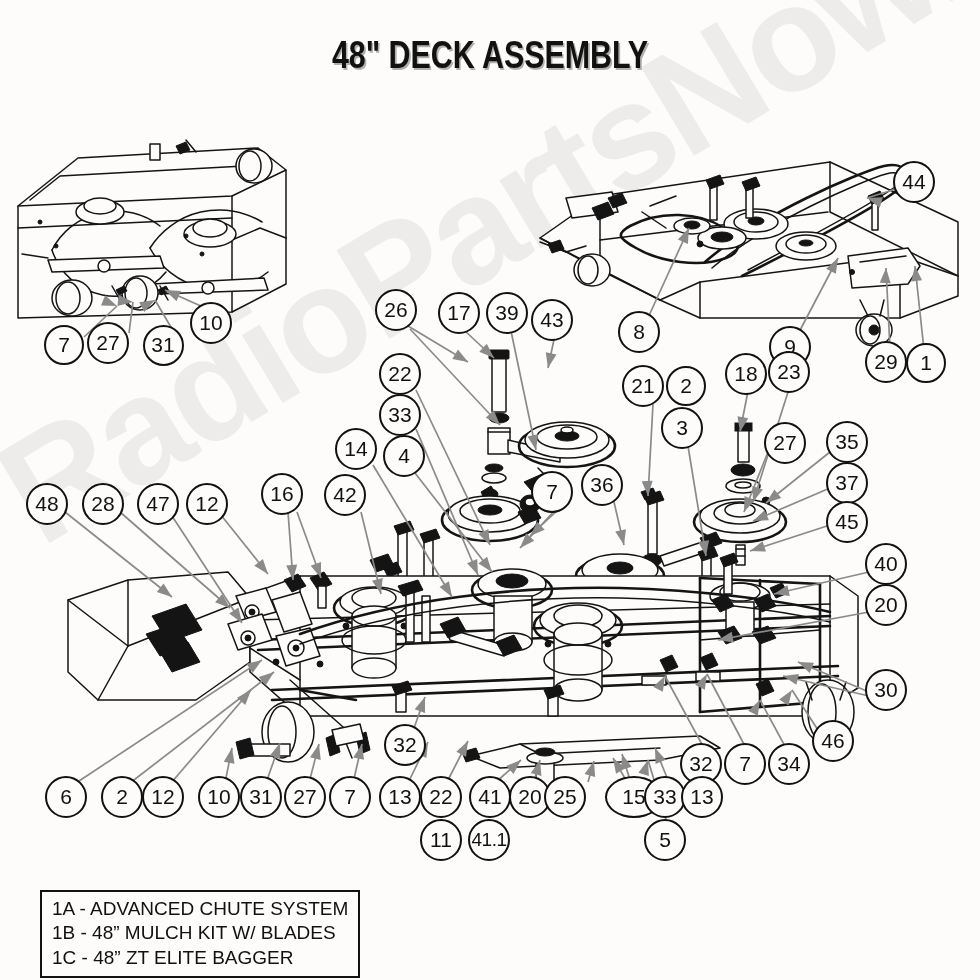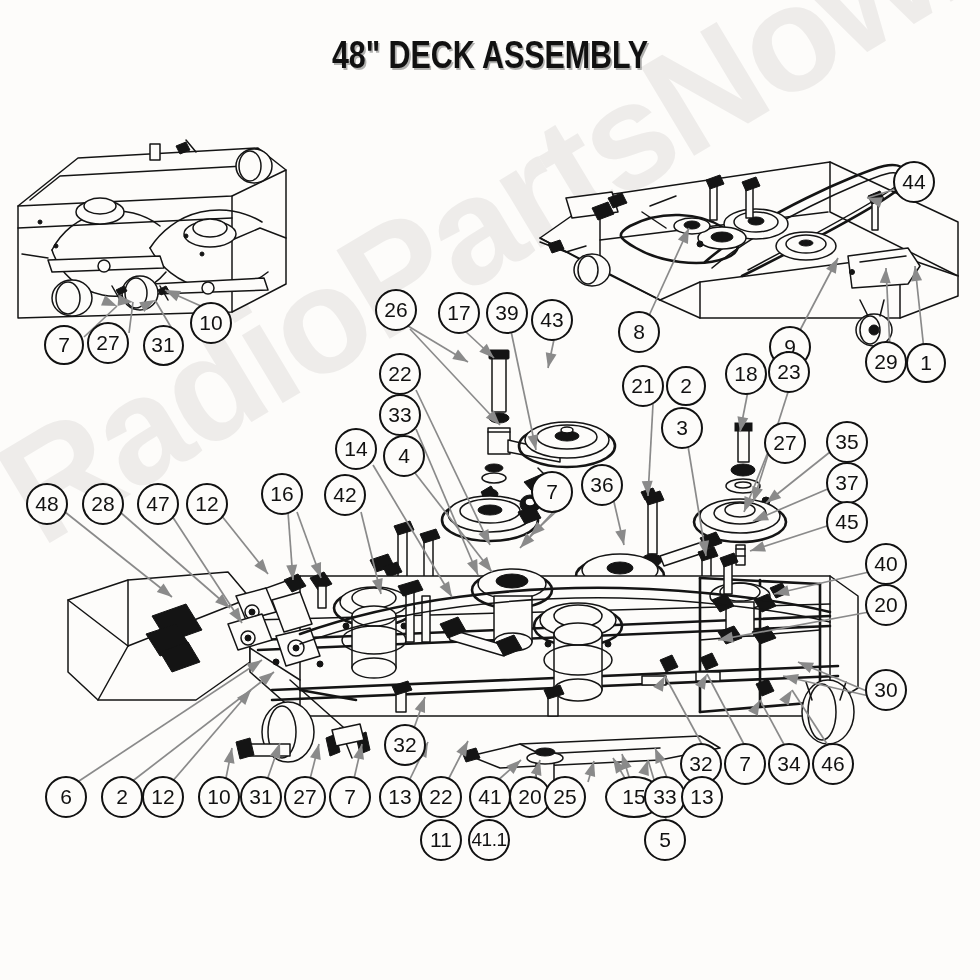--- a/index.html
+++ b/index.html
@@ -592,35 +592,40 @@
       <div class="callout" style="left: 137px; top: 483px; width: 42px; height: 42px;">47</div>
       <div class="callout" style="left: 186px; top: 483px; width: 42px; height: 42px;">12</div>
       <div class="callout" style="left: 261px; top: 473px; width: 42px; height: 42px;">16</div>
       <div class="callout" style="left: 865px; top: 543px; width: 42px; height: 42px;">40</div>
       <div class="callout" style="left: 865px; top: 584px; width: 42px; height: 42px;">20</div>
       <div class="callout" style="left: 865px; top: 669px; width: 42px; height: 42px;">30</div>
       <div class="callout" style="left: 384px; top: 724px; width: 42px; height: 42px;">32</div>
       <div class="callout" style="left: 680px; top: 743px; width: 42px; height: 42px;">32</div>
       <div class="callout" style="left: 724px; top: 743px; width: 42px; height: 42px;">7</div>
       <div class="callout" style="left: 768px; top: 743px; width: 42px; height: 42px;">34</div>
-      <div class="callout" style="left: 812px; top: 743px; width: 42px; height: 42px;">46</div>
+      <div class="callout" style="left: 812px; top: 720px; width: 42px; height: 42px;">46</div>
       <div class="callout" style="left: 45px; top: 776px; width: 42px; height: 42px;">6</div>
       <div class="callout" style="left: 101px; top: 776px; width: 42px; height: 42px;">2</div>
       <div class="callout" style="left: 142px; top: 776px; width: 42px; height: 42px;">12</div>
       <div class="callout" style="left: 198px; top: 776px; width: 42px; height: 42px;">10</div>
       <div class="callout" style="left: 240px; top: 776px; width: 42px; height: 42px;">31</div>
       <div class="callout" style="left: 284px; top: 776px; width: 42px; height: 42px;">27</div>
       <div class="callout" style="left: 329px; top: 776px; width: 42px; height: 42px;">7</div>
       <div class="callout" style="left: 379px; top: 776px; width: 42px; height: 42px;">13</div>
       <div class="callout" style="left: 420px; top: 776px; width: 42px; height: 42px;">22</div>
       <div class="callout" style="left: 469px; top: 776px; width: 42px; height: 42px;">41</div>
       <div class="callout" style="left: 509px; top: 776px; width: 42px; height: 42px;">20</div>
       <div class="callout" style="left: 544px; top: 776px; width: 42px; height: 42px;">25</div>
       <div class="callout" style="left: 605px; top: 776px; width: 58px; height: 42px;">15</div>
       <div class="callout" style="left: 644px; top: 776px; width: 42px; height: 42px;">33</div>
       <div class="callout" style="left: 681px; top: 776px; width: 42px; height: 42px;">13</div>
       <div class="callout" style="left: 420px; top: 819px; width: 42px; height: 42px;">11</div>
       <div class="callout small" style="left: 468px; top: 819px; width: 42px; height: 42px;">41.1</div>
       <div class="callout" style="left: 644px; top: 819px; width: 42px; height: 42px;">5</div>
     </div>
 
+  <div id="legend">
+    <div class="legend-line">1A - ADVANCED CHUTE SYSTEM</div>
+    <div class="legend-line">1B - 48” MULCH KIT W/ BLADES</div>
+    <div class="legend-line">1C - 48” ZT ELITE BAGGER</div>
+  </div>
 
 </div>
 
 </body></html>

